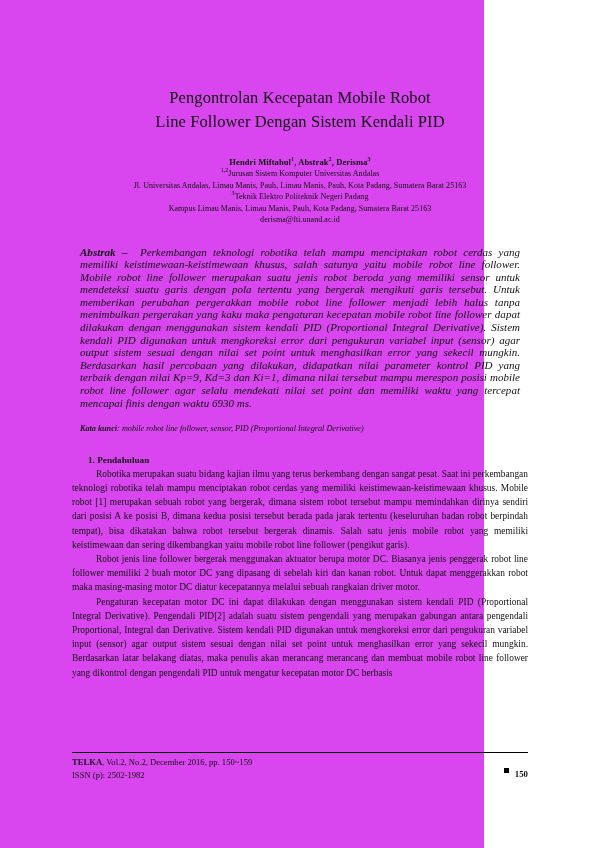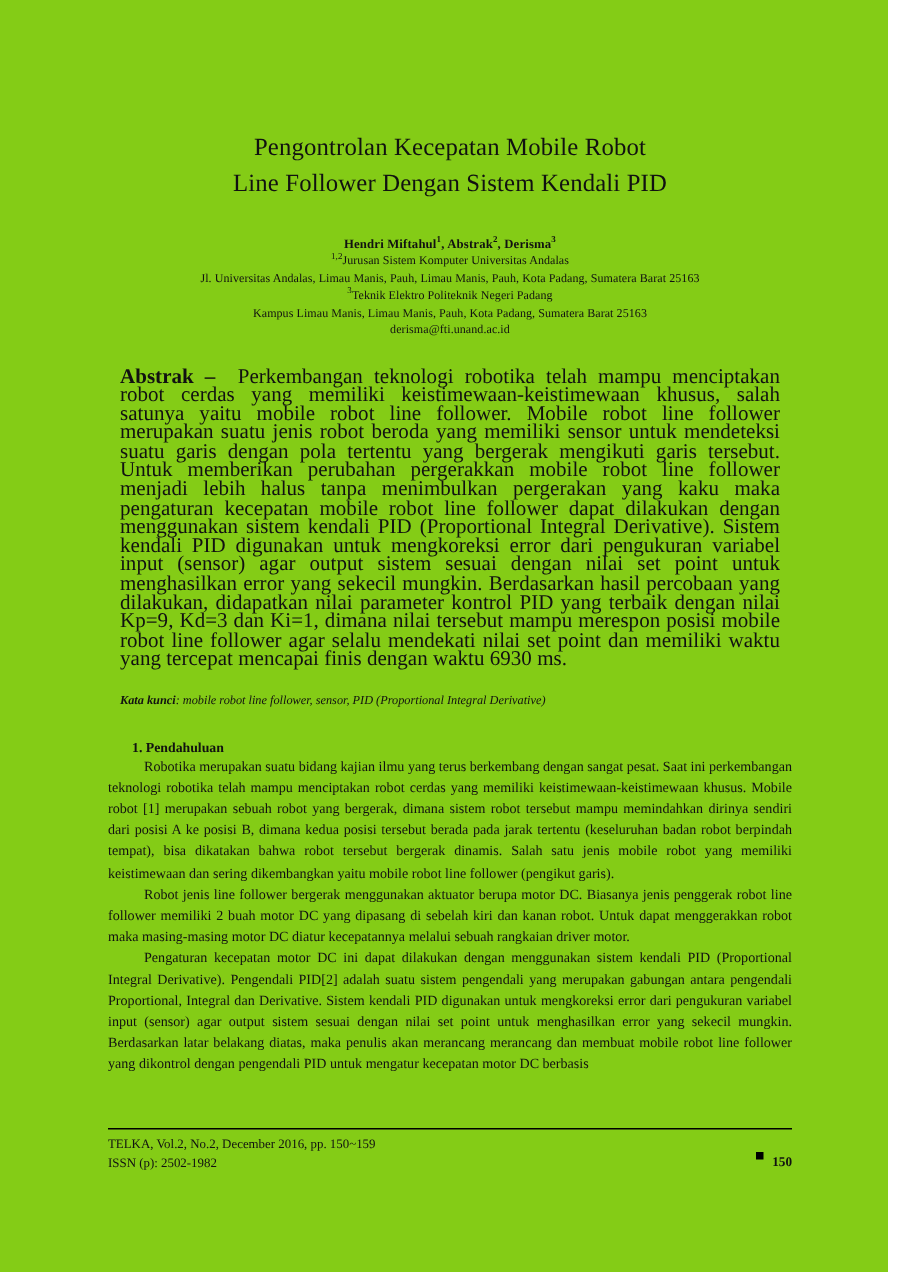--- a/index.html
+++ b/index.html
@@ -13,23 +13,23 @@
     height: 848px;
     overflow: hidden;
     font-family: "Liberation Serif", "DejaVu Serif", serif;
     color: #111111;
     position: relative;
   }
 
   .page {
     position: absolute;
     left: 0; top: 0;
-    width: 592px;
+    width: 484px;
     height: 848px;
-    background: #84cc16;
+    background: #d946ef;
     padding: 0;
   }
 
   .content {
     position: absolute;
     left: 72px;
     top: 0;
     width: 456px;
   }
 
@@ -73,23 +73,24 @@
     line-height: 0;
   }
 
   
   .abstract-block {
     margin-top: 20px;
     padding-left: 8px;
     padding-right: 8px;
   }
   .abstract-text {
-    font-size: 14px;
+    font-size: 11px;
     line-height: 12.6px;
     text-align: justify;
+    font-style: italic;
     letter-spacing: 0.02px;
     margin: 0;
   }
   .abstract-text b {
     font-weight: bold;
   }
   .keywords {
     margin-top: 14px;
     font-size: 8.2px;
     line-height: 12.6px;
@@ -130,21 +131,21 @@
     width: 100%;
     height: 0;
     margin-bottom: 3px;
   }
   .footer-row {
     display: flex;
     align-items: flex-start;
     justify-content: space-between;
   }
   .footer-left { font-size: 8.6px; line-height: 12.6px; }
-  .footer-left .jline b { font-weight: normal; }
+  .footer-left .jline b { font-weight: bold; }
   .footer-right {
     font-size: 8.8px;
     font-weight: bold;
     line-height: 12.6px;
     padding-top: 12px;
     white-space: nowrap;
     display: flex;
     align-items: flex-start;
     gap: 6px;
   }

